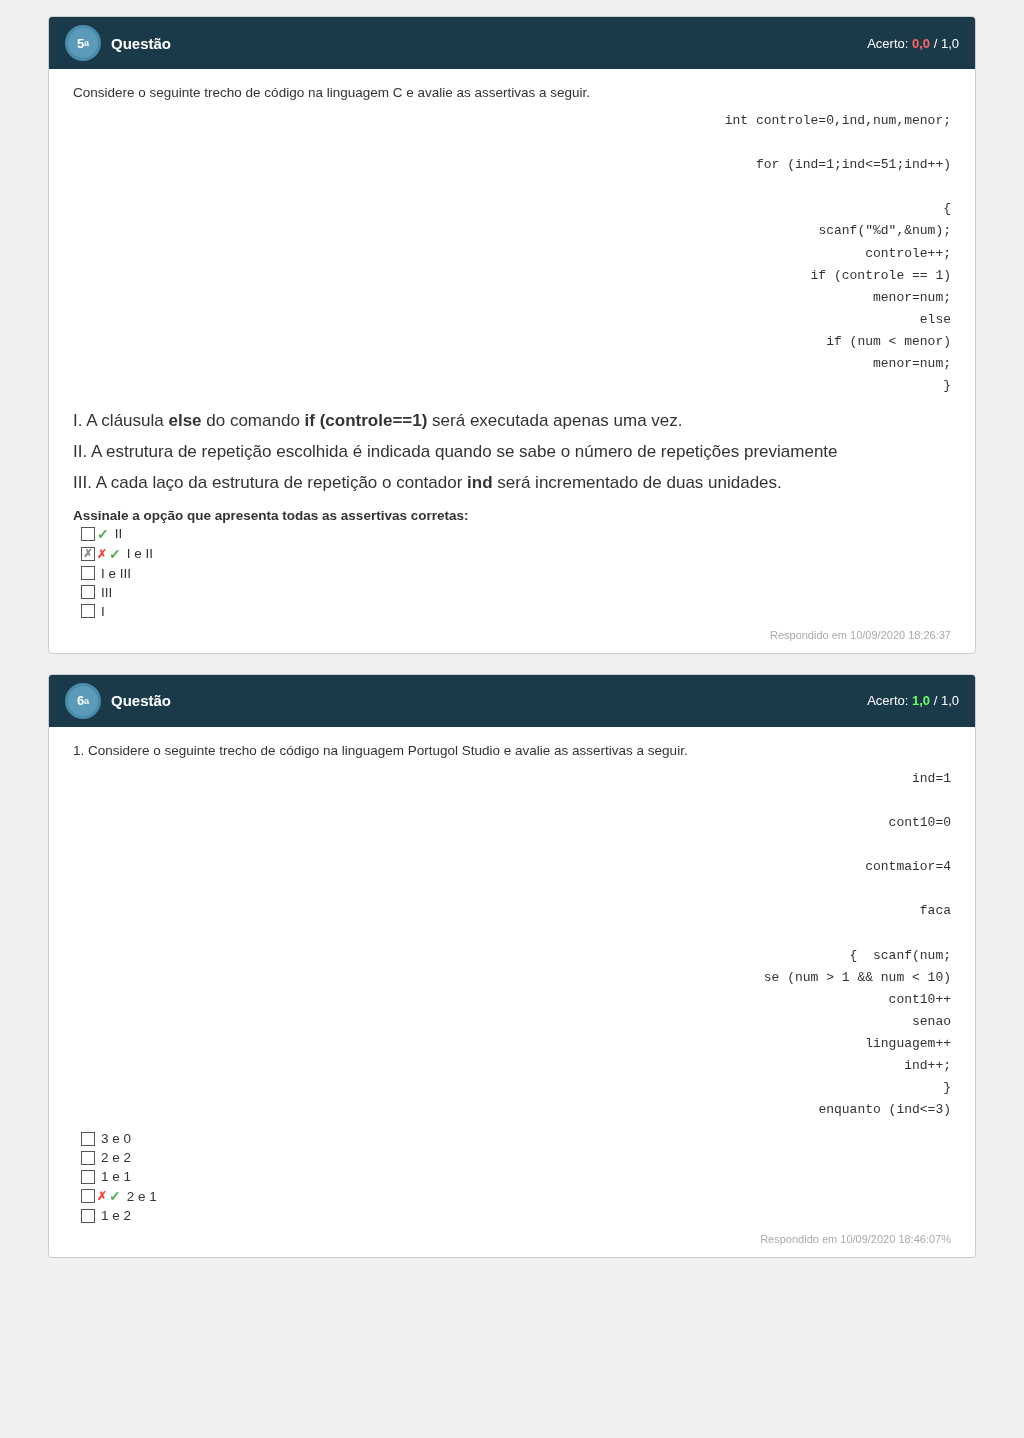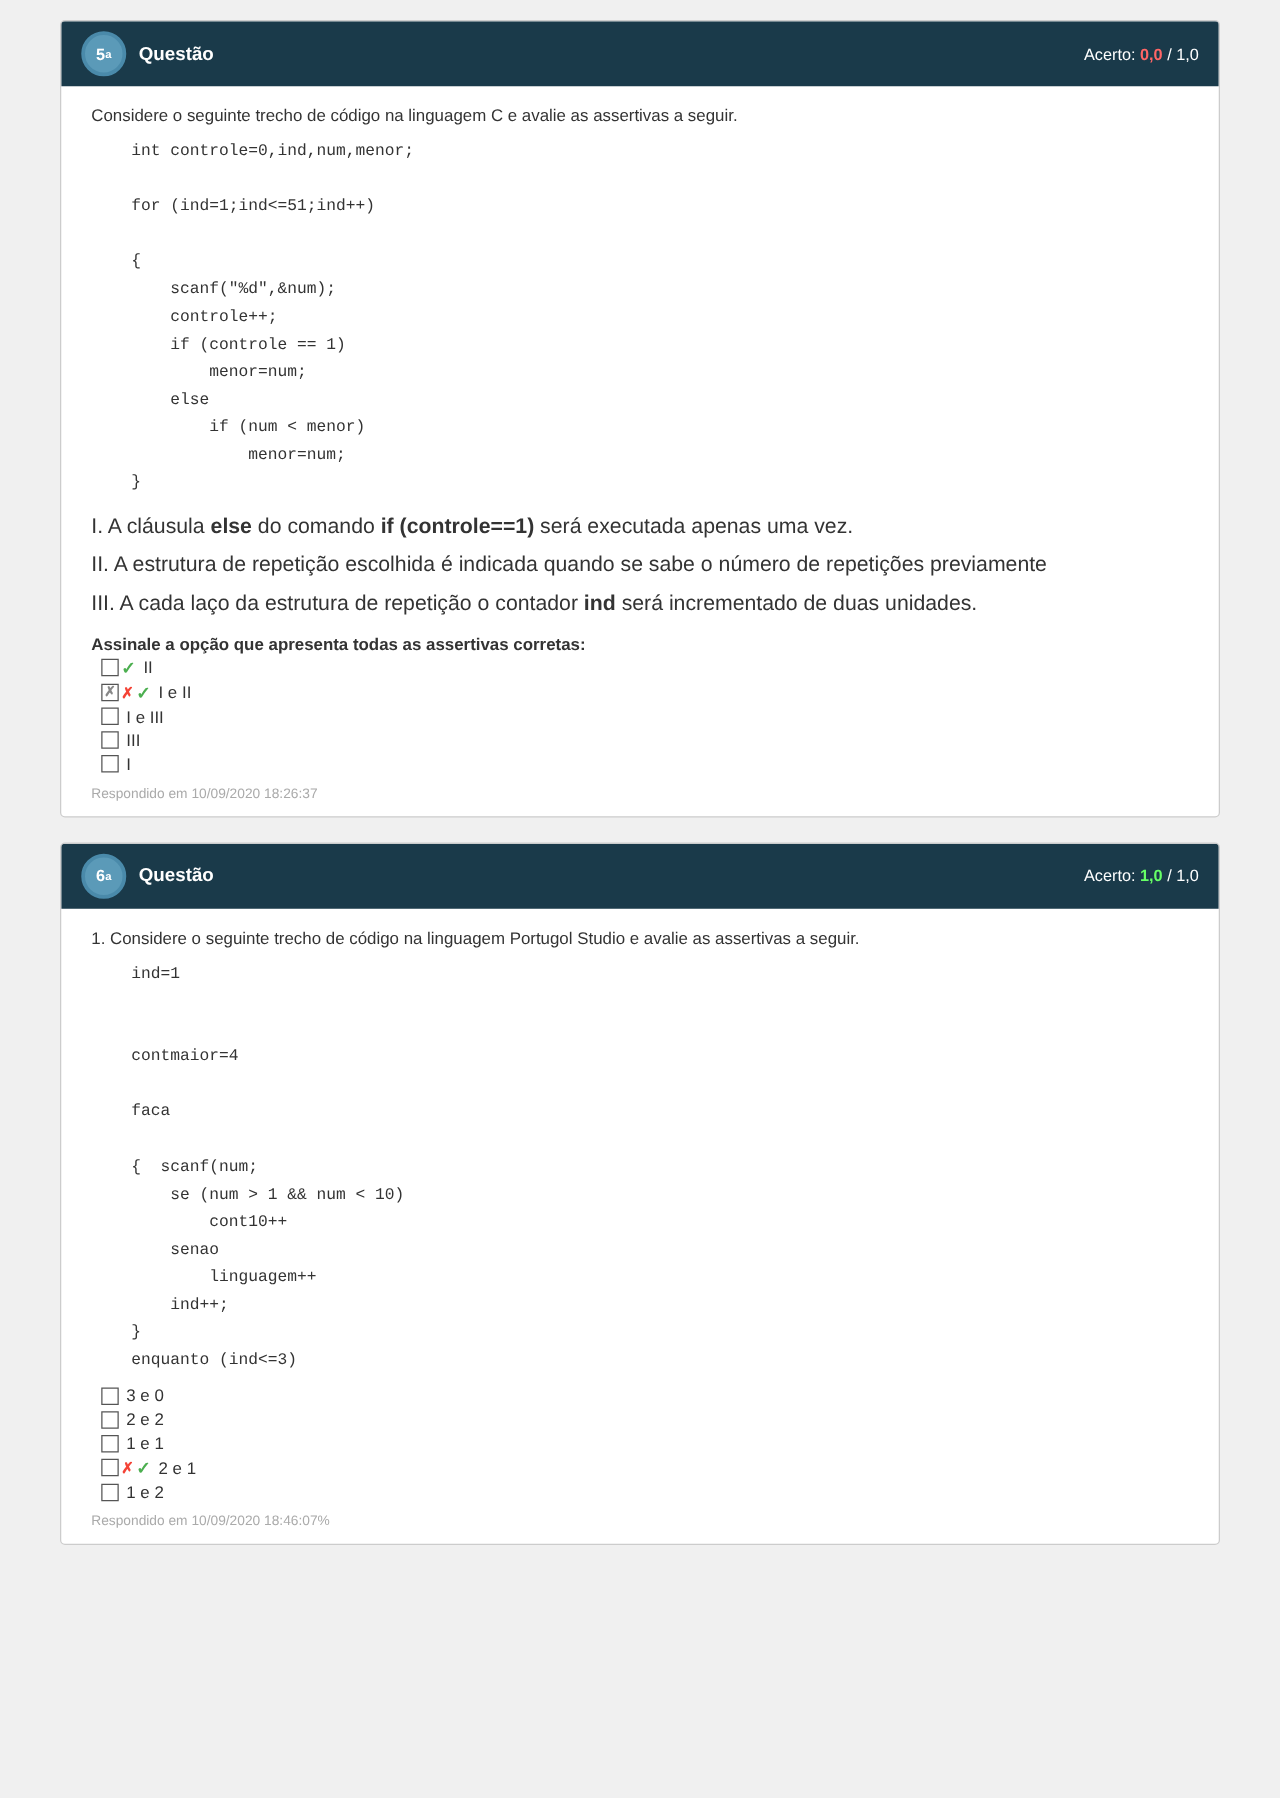--- a/index.html
+++ b/index.html
@@ -66,20 +66,21 @@
     }
     .question-text {
       margin-bottom: 10px;
       font-size: 13.5px;
     }
     .code-section {
       margin: 6px 0 10px 32px;
       font-family: 'Courier New', Courier, monospace;
       font-size: 13px;
       line-height: 1.7;
+      text-align: right;
     }
     .assertions {
       margin: 10px 0;
       font-size: 17px;
       line-height: 1.7;
     }
     .assertions p { margin-bottom: 2px; }
     .answer-instruction {
       font-weight: bold;
       margin: 8px 0 3px 0;
@@ -100,20 +101,21 @@
       width: 14px;
       height: 14px;
       border: 1px solid #555;
       display: inline-flex;
       align-items: center;
       justify-content: center;
       flex-shrink: 0;
       background: #fff;
     }
     .timestamp {
+      text-align: right;
       font-size: 11px;
       color: #aaa;
       margin-top: 6px;
     }
   </style>
 </head>
 <body>
 
 <div class="page-container">
 <div class="question-card">
@@ -189,20 +191,21 @@
       <div class="question-header">
         <div class="question-number-badge">6<span style="font-size:9px;vertical-align:super">a</span></div>
         <span class="question-title">Questão</span>
         <div class="question-score">Acerto: <span class="score-value score-good">1,0</span> <span class="score-denom">/ 1,0</span></div>
       </div>
       <div class="question-body">
         <p class="question-text">1. Considere o seguinte trecho de código na linguagem Portugol Studio e avalie as assertivas a seguir.</p>
         <div class="code-section">
           <div style="font-family: &quot;Courier New&quot;, Courier, monospace; font-size: 13px; min-height: 1.5em; white-space: pre;">ind=1</div>
           <div style="font-family: &quot;Courier New&quot;, Courier, monospace; font-size: 13px; min-height: 1.5em; white-space: pre;">&nbsp;</div>
+          <div style="font-family: &quot;Courier New&quot;, Courier, monospace; font-size: 13px; min-height: 1.5em; white-space: pre;">cont10=0</div>
           <div style="font-family: &quot;Courier New&quot;, Courier, monospace; font-size: 13px; min-height: 1.5em; white-space: pre;">&nbsp;</div>
           <div style="font-family: &quot;Courier New&quot;, Courier, monospace; font-size: 13px; min-height: 1.5em; white-space: pre;">contmaior=4</div>
           <div style="font-family: &quot;Courier New&quot;, Courier, monospace; font-size: 13px; min-height: 1.5em; white-space: pre;">&nbsp;</div>
           <div style="font-family: &quot;Courier New&quot;, Courier, monospace; font-size: 13px; min-height: 1.5em; white-space: pre;">faca</div>
           <div style="font-family: &quot;Courier New&quot;, Courier, monospace; font-size: 13px; min-height: 1.5em; white-space: pre;">&nbsp;</div>
           <div style="font-family: &quot;Courier New&quot;, Courier, monospace; font-size: 13px; min-height: 1.5em; white-space: pre;">{  scanf(num;</div>
           <div style="font-family: &quot;Courier New&quot;, Courier, monospace; font-size: 13px; min-height: 1.5em; white-space: pre;">    se (num &gt; 1 &amp;&amp; num &lt; 10)</div>
           <div style="font-family: &quot;Courier New&quot;, Courier, monospace; font-size: 13px; min-height: 1.5em; white-space: pre;">        cont10++</div>
           <div style="font-family: &quot;Courier New&quot;, Courier, monospace; font-size: 13px; min-height: 1.5em; white-space: pre;">    senao</div>
           <div style="font-family: &quot;Courier New&quot;, Courier, monospace; font-size: 13px; min-height: 1.5em; white-space: pre;">        linguagem++</div>

